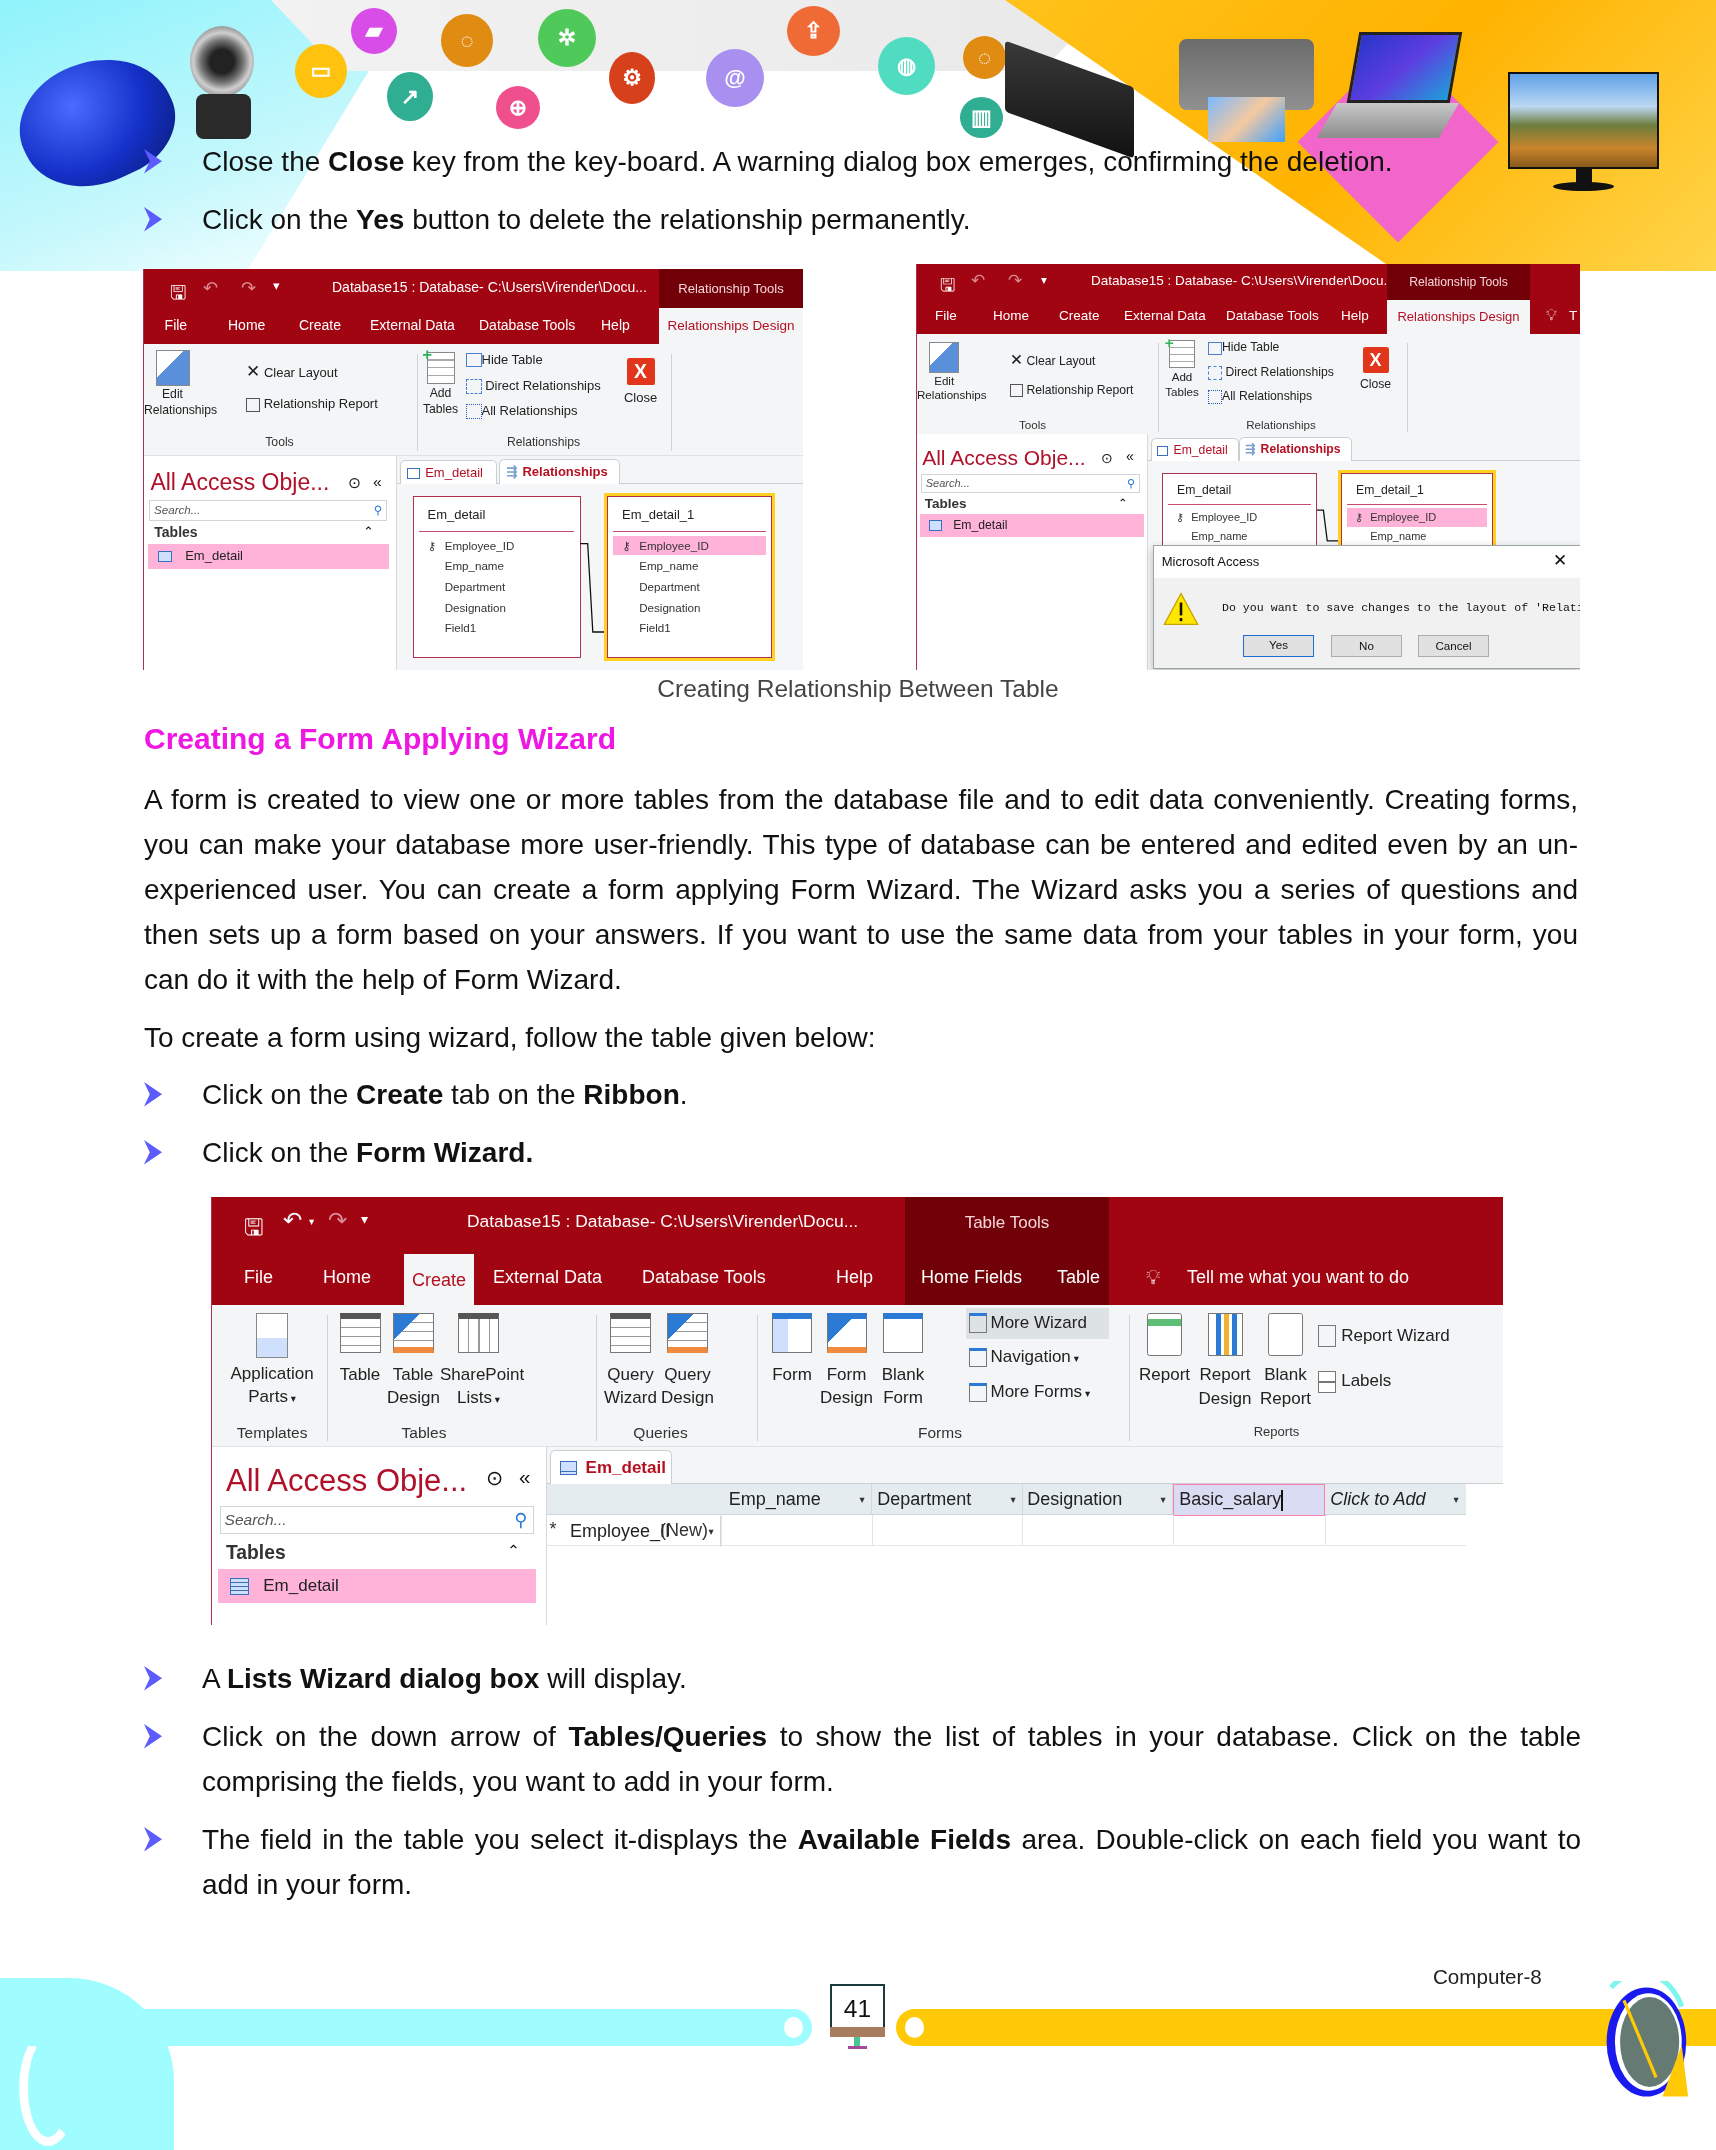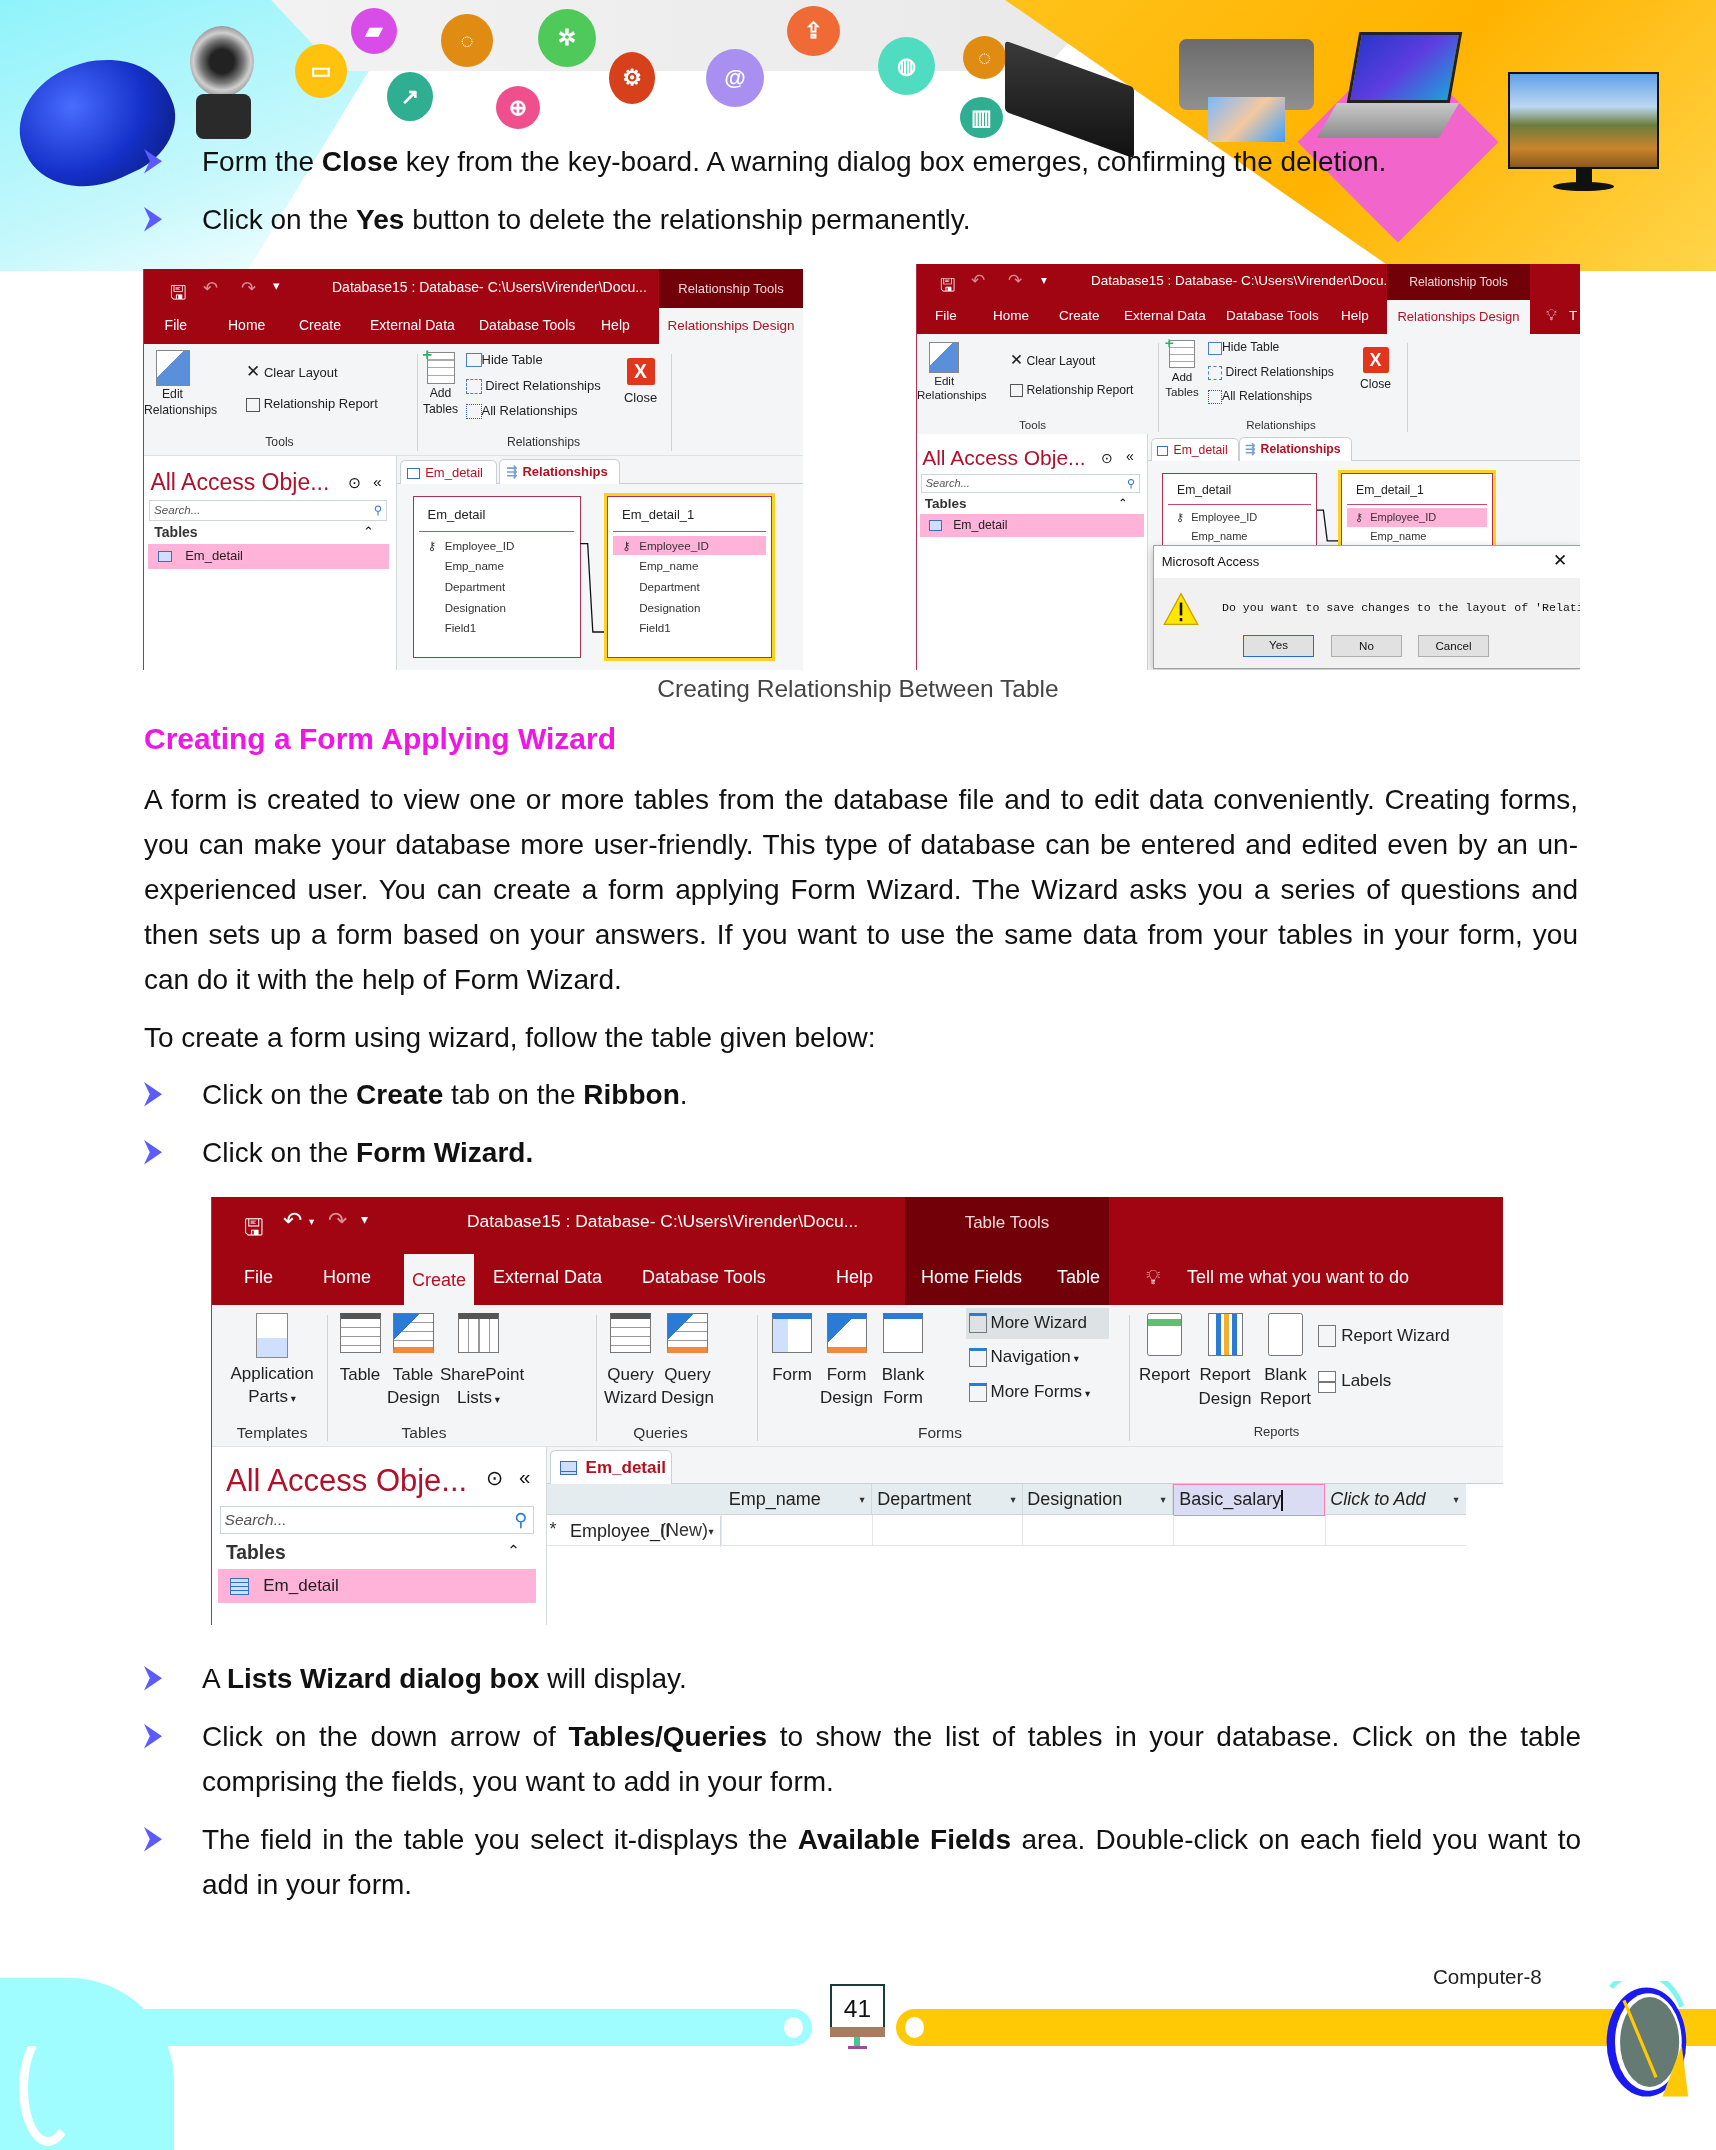--- a/index.html
+++ b/index.html
@@ -138,21 +138,21 @@
       <div class="foot"></div>
     </div>
 </div>
 
 <div class="bullet" style="top:139px;">
   <span class="arrow">
       <svg width="18" height="24.5" viewBox="0 0 28 38">
         <polygon points="0,0 28,19 0,38 9,19" fill="#5b5bff"></polygon>
       </svg>
     </span>
-  <span class="btext" style="top:0;white-space:nowrap;"><span>Form the </span><b>Close</b><span> key from the key-board. A warning dialog box emerges, confirming the deletion.</span></span>
+  <span class="btext" style="top:0;white-space:nowrap;"><span>Close the </span><b>Close</b><span> key from the key-board. A warning dialog box emerges, confirming the deletion.</span></span>
 </div>
 <div class="bullet" style="top:197px;">
   <span class="arrow">
       <svg width="18" height="24.5" viewBox="0 0 28 38">
         <polygon points="0,0 28,19 0,38 9,19" fill="#5b5bff"></polygon>
       </svg>
     </span>
   <span class="btext" style="top:0;white-space:nowrap;"><span>Click on the </span><b>Yes</b><span> button to delete the relationship permanently.</span></span>
 </div>
 

